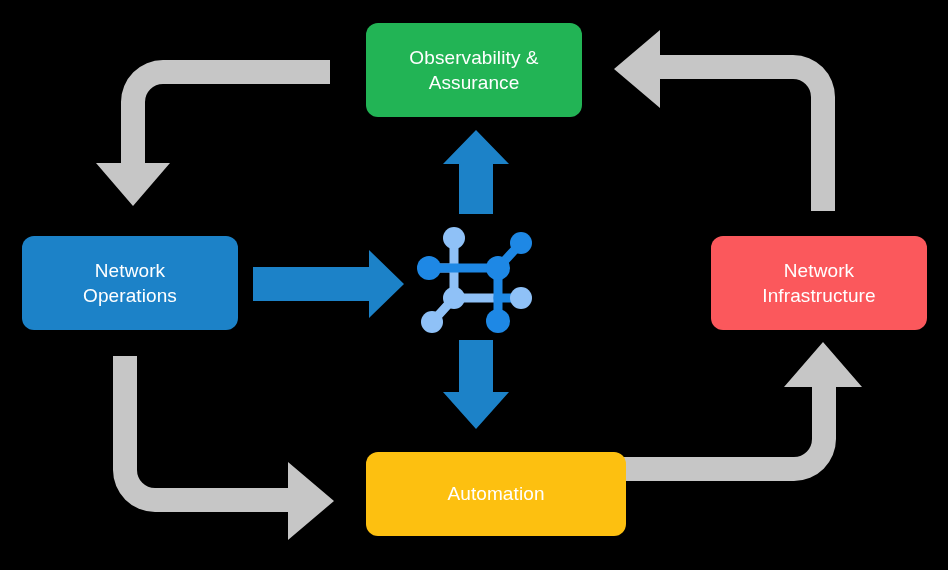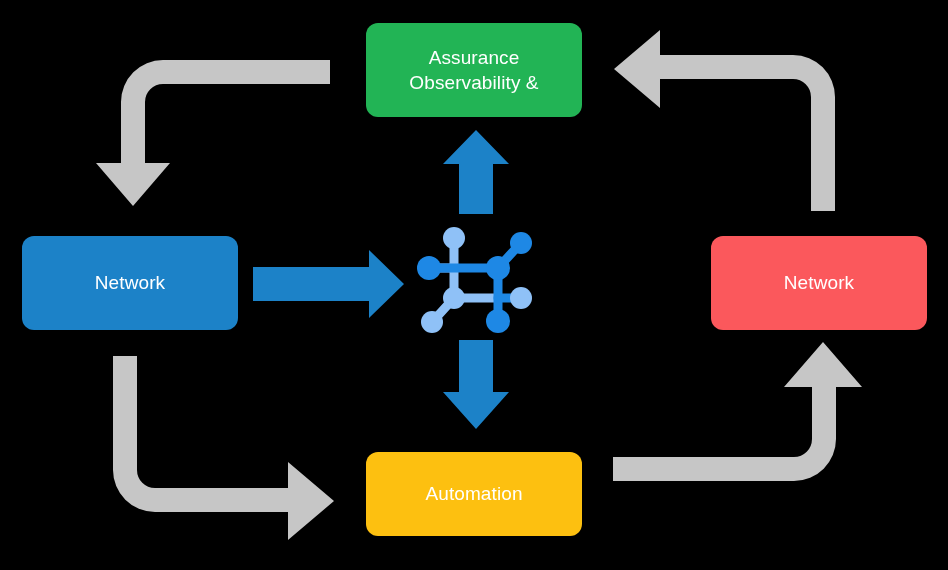--- a/index.html
+++ b/index.html
@@ -40,21 +40,21 @@
   #box-observability {
     left: 366px; top: 23px; width: 216px; height: 94px;
   }
   #box-operations {
     left: 22px; top: 236px; width: 216px; height: 94px;
   }
   #box-infrastructure {
     left: 711px; top: 236px; width: 216px; height: 94px;
   }
   #box-automation {
-    left: 366px; top: 452px; width: 216px; height: 84px; align-items: center;
+    left: 366px; top: 452px; width: 260px; height: 84px; align-items: center;
   }
 
   
   #arrow-layer {
     position: absolute;
     left: 0; top: 0;
     width: 948px; height: 570px;
     pointer-events: none;
   }
   #arrow-layer .hit { pointer-events: auto; }
@@ -112,34 +112,36 @@
       <circle cx="105" cy="27" r="11" fill="#1e88e5"></circle>
       <circle cx="38" cy="82" r="11" fill="#8fc1f7"></circle>
       <circle cx="105" cy="82" r="11" fill="#8fc1f7"></circle>
       <circle cx="16" cy="106" r="11" fill="#8fc1f7"></circle>
       <circle cx="82" cy="105" r="12" fill="#1e88e5"></circle>
     </g>
   </svg>
 
   <div class="node-box" id="box-observability" style="background: rgb(34, 180, 85); color: rgb(255, 255, 255);">
     <span>
+      <span class="label">Observability &amp;</span>
       <span class="label">Assurance</span>
-      <span class="label">Observability &amp;</span>
     </span>
   </div>
 
   <div class="node-box" id="box-operations" style="background: rgb(28, 130, 200); color: rgb(255, 255, 255);">
     <span>
       <span class="label">Network</span>
+      <span class="label">Operations</span>
     </span>
   </div>
 
   <div class="node-box" id="box-infrastructure" style="background: rgb(251, 88, 92); color: rgb(255, 255, 255);">
     <span>
       <span class="label">Network</span>
+      <span class="label">Infrastructure</span>
     </span>
   </div>
 
   <div class="node-box" id="box-automation" style="background: rgb(253, 192, 16); color: rgb(255, 255, 255);">
     <span>
       <span class="label">Automation</span>
     </span>
   </div>
 
 </div>

